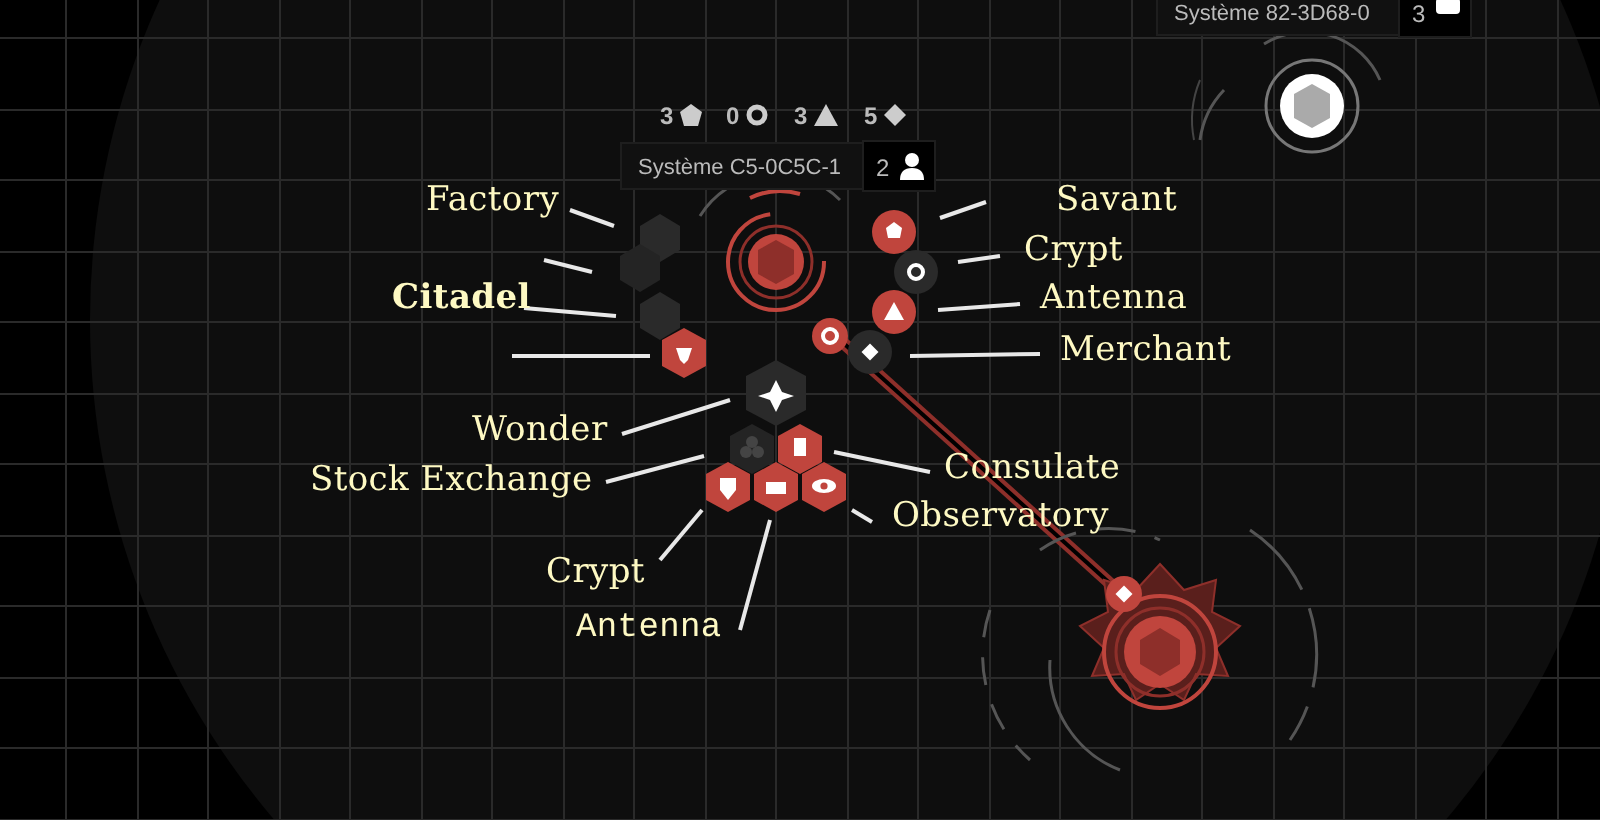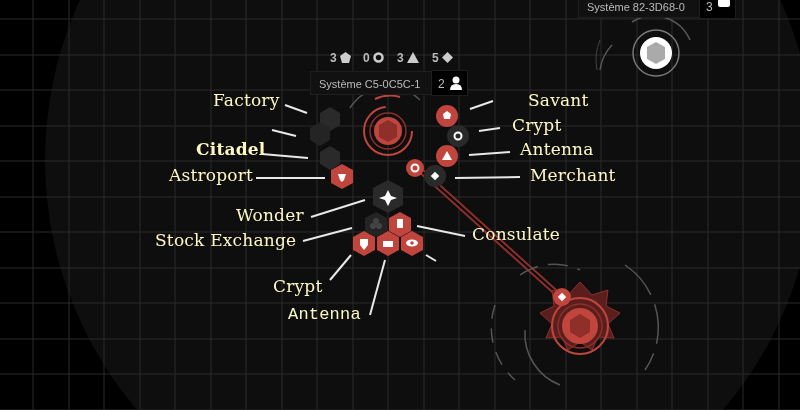--- a/index.html
+++ b/index.html
@@ -185,25 +185,25 @@
   <div class="sysbox" style="left:578px;top:-6px;width:122px;">Système 82-3D68-0</div>
   <div class="sysnum" style="left:699px;top:-7px;width:37px;">
     <span>3</span>
     <svg width="12" height="14" style="position:absolute;left:18px;top:3px;">
         <rect x="0" y="2" width="12" height="8" rx="2" fill="#fff"></rect>
       </svg>
   </div>
 
   <div class="lbl" style="left:213px;top:90px;">Factory</div>
   <div class="lbl" style="left:196px;top:139px;font-weight:bold;">Citadel</div>
-  <div class="lbl" style="left:169px;top:165px;">Astroport</div>
 
   <div class="lbl" style="left:528px;top:90px;">Savant</div>
   <div class="lbl" style="left:512px;top:115px;">Crypt</div>
   <div class="lbl" style="left:520px;top:139px;">Antenna</div>
   <div class="lbl" style="left:236px;top:205px;">Wonder</div>
 
   <div class="lbl" style="left:530px;top:165px;">Merchant</div>
   <div class="lbl" style="left:155px;top:230px;">Stock Exchange</div>
   <div class="lbl" style="left:472px;top:224px;text-align:center;">Consulate</div>
+  <div class="lbl" style="left:446px;top:248px;">Observatory</div>
   <div class="lbl" style="left:273px;top:276px;">Crypt</div>
   <div class="lbl" style="left:288px;top:305px;font-family:Liberation Mono, monospace;">Antenna</div>
 </div>
 
 </body></html>

